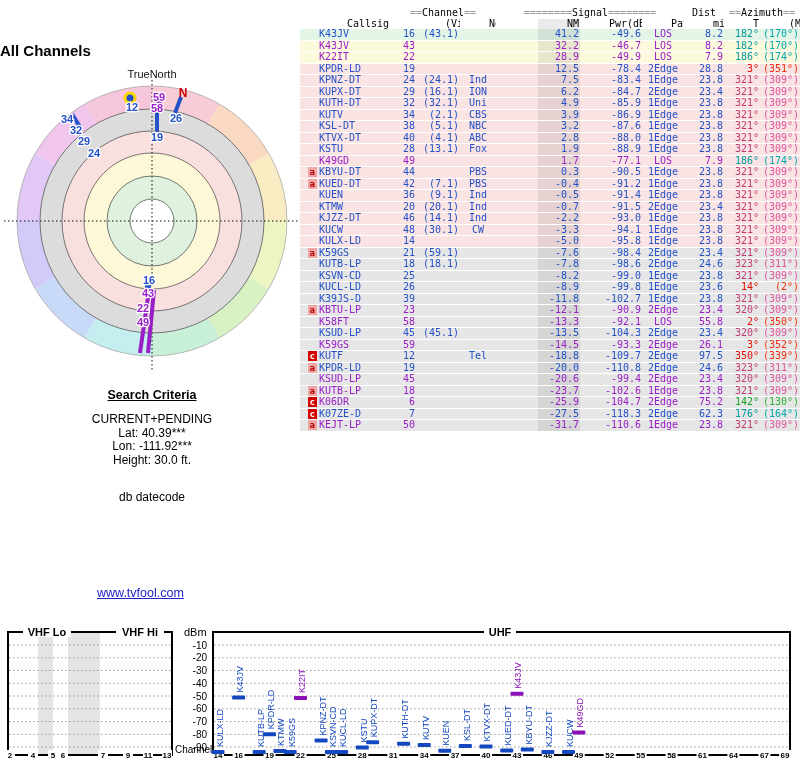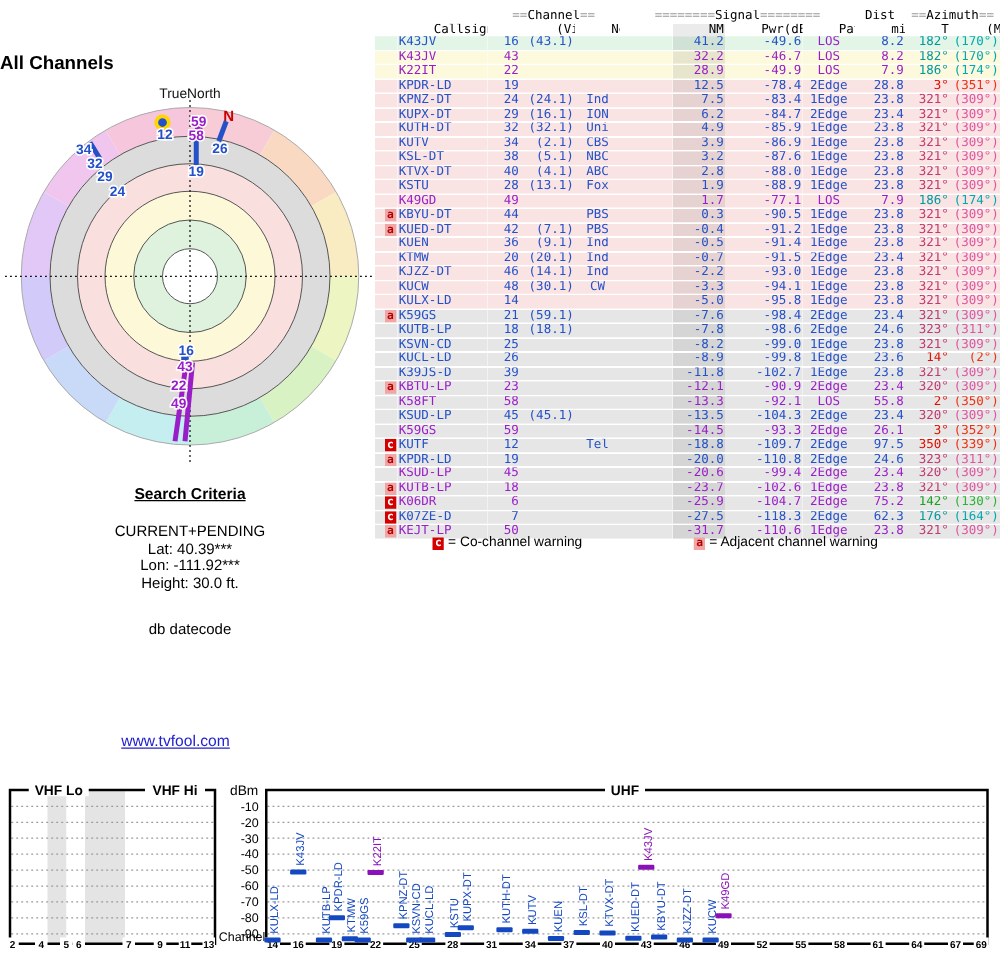--- a/index.html
+++ b/index.html
@@ -2,21 +2,21 @@
 <html><head>
 <meta charset="utf-8">
 <style>
   html,body{margin:0;padding:0;background:#fff;}
   .report{position:relative;width:800px;height:768px;background:#fff;overflow:hidden;
           font-family:"Liberation Sans",sans-serif;color:#000;}
   .title{position:absolute;left:0;top:42px;width:304px;
          font-size:15px;font-weight:bold;}
   #polar{position:absolute;left:0;top:40px;width:304px;height:345px;}
   .search{position:absolute;left:40px;top:388px;width:224px;text-align:center;font-size:12px;}
-  .sc-head{font-weight:bold;text-decoration:underline;font-size:12.5px;margin-bottom:17px;}
+  .sc-head{font-weight:bold;text-decoration:underline;font-size:12.5px;margin-bottom:11px;}
   .sc-line{line-height:13.5px;}
   .dc{margin-top:24px;line-height:13px;}
   .link{position:absolute;left:97px;top:586px;font-size:12.5px;color:#2222cc;
         text-decoration:underline;cursor:pointer;}
   .tablewrap{position:absolute;left:300px;top:8px;width:500px;}
   table{border-collapse:collapse;table-layout:fixed;width:500px;
         font-family:"DejaVu Sans Mono",monospace;font-size:10px;}
   td{padding:0 1px;white-space:nowrap;overflow:hidden;height:10px;line-height:10.5px;
      border-bottom:1px solid #fff;}
   thead td{border-bottom:none;}
@@ -627,30 +627,20 @@
             <td class="r c-p">-110.6</td>
             <td class="c c-p">1Edge</td>
             <td class="r c-p">23.8</td>
             <td class="r" style="color:#c23a72">321°</td>
             <td class="r" style="color:#e0569e">(309°)</td>
           </tr>
         </tbody>
       </table>
   </div>
 
-  <div class="legend">
-    <span style="position:absolute;left:46px;top:0">
-      <span class="mark-c">c</span>
-      <span>= Co-channel warning</span>
-    </span>
-    <span style="position:absolute;left:255px;top:0">
-      <span class="mark-a">a</span>
-      <span>= Adjacent channel warning</span>
-    </span>
-  </div>
 
   <div id="spectrum"><svg width="800" height="148" viewBox="0 0 800 148">
         <rect x="38" y="12" width="15" height="123" fill="#e4e4e4"></rect>
         <rect x="68" y="12" width="32" height="123" fill="#e4e4e4"></rect>
         <line x1="9" y1="25.0" x2="171" y2="25.0" stroke="#999" stroke-width="1" stroke-dasharray="1.5,2.5"></line>
         <line x1="214" y1="25.0" x2="789" y2="25.0" stroke="#999" stroke-width="1" stroke-dasharray="1.5,2.5"></line>
         <line x1="9" y1="37.8" x2="171" y2="37.8" stroke="#999" stroke-width="1" stroke-dasharray="1.5,2.5"></line>
         <line x1="214" y1="37.8" x2="789" y2="37.8" stroke="#999" stroke-width="1" stroke-dasharray="1.5,2.5"></line>
         <line x1="9" y1="50.5" x2="171" y2="50.5" stroke="#999" stroke-width="1" stroke-dasharray="1.5,2.5"></line>
         <line x1="214" y1="50.5" x2="789" y2="50.5" stroke="#999" stroke-width="1" stroke-dasharray="1.5,2.5"></line>

